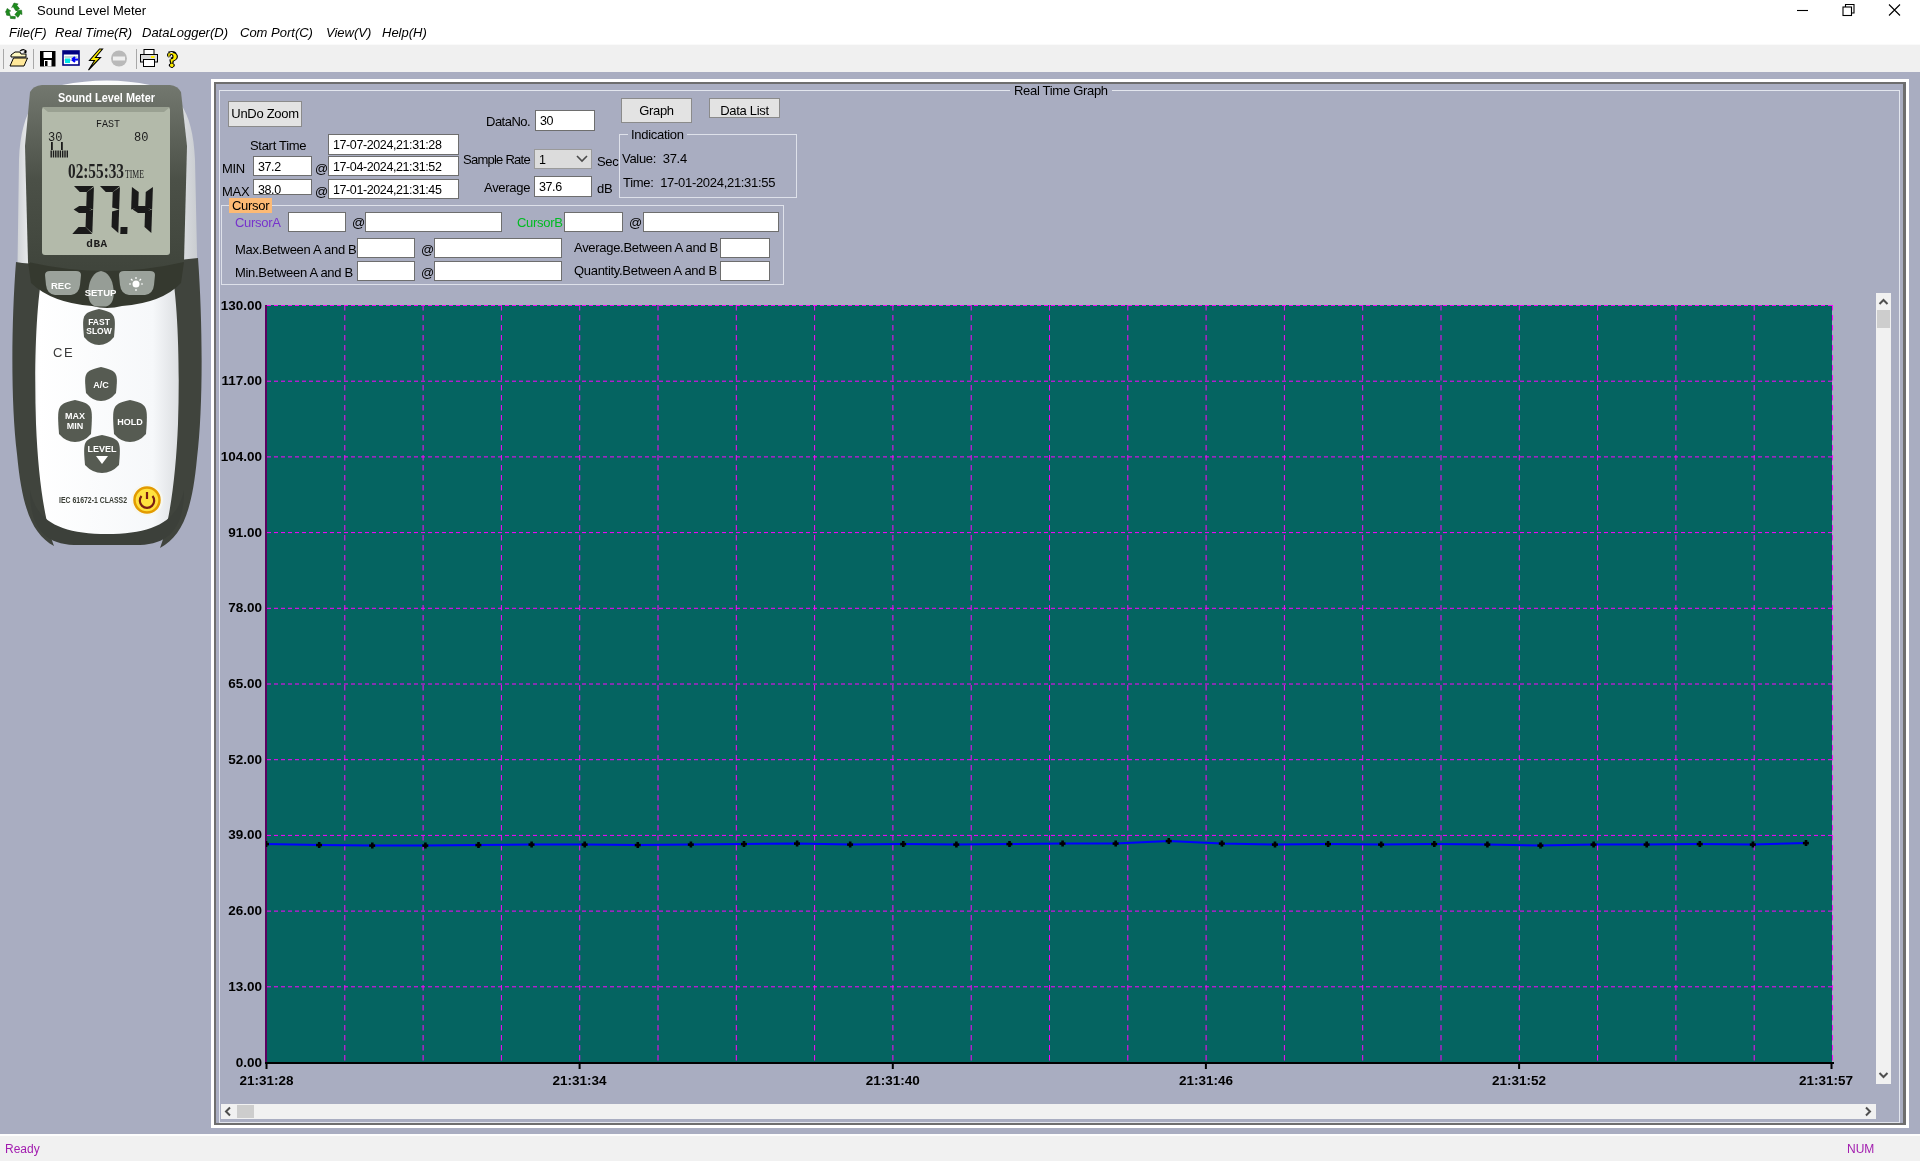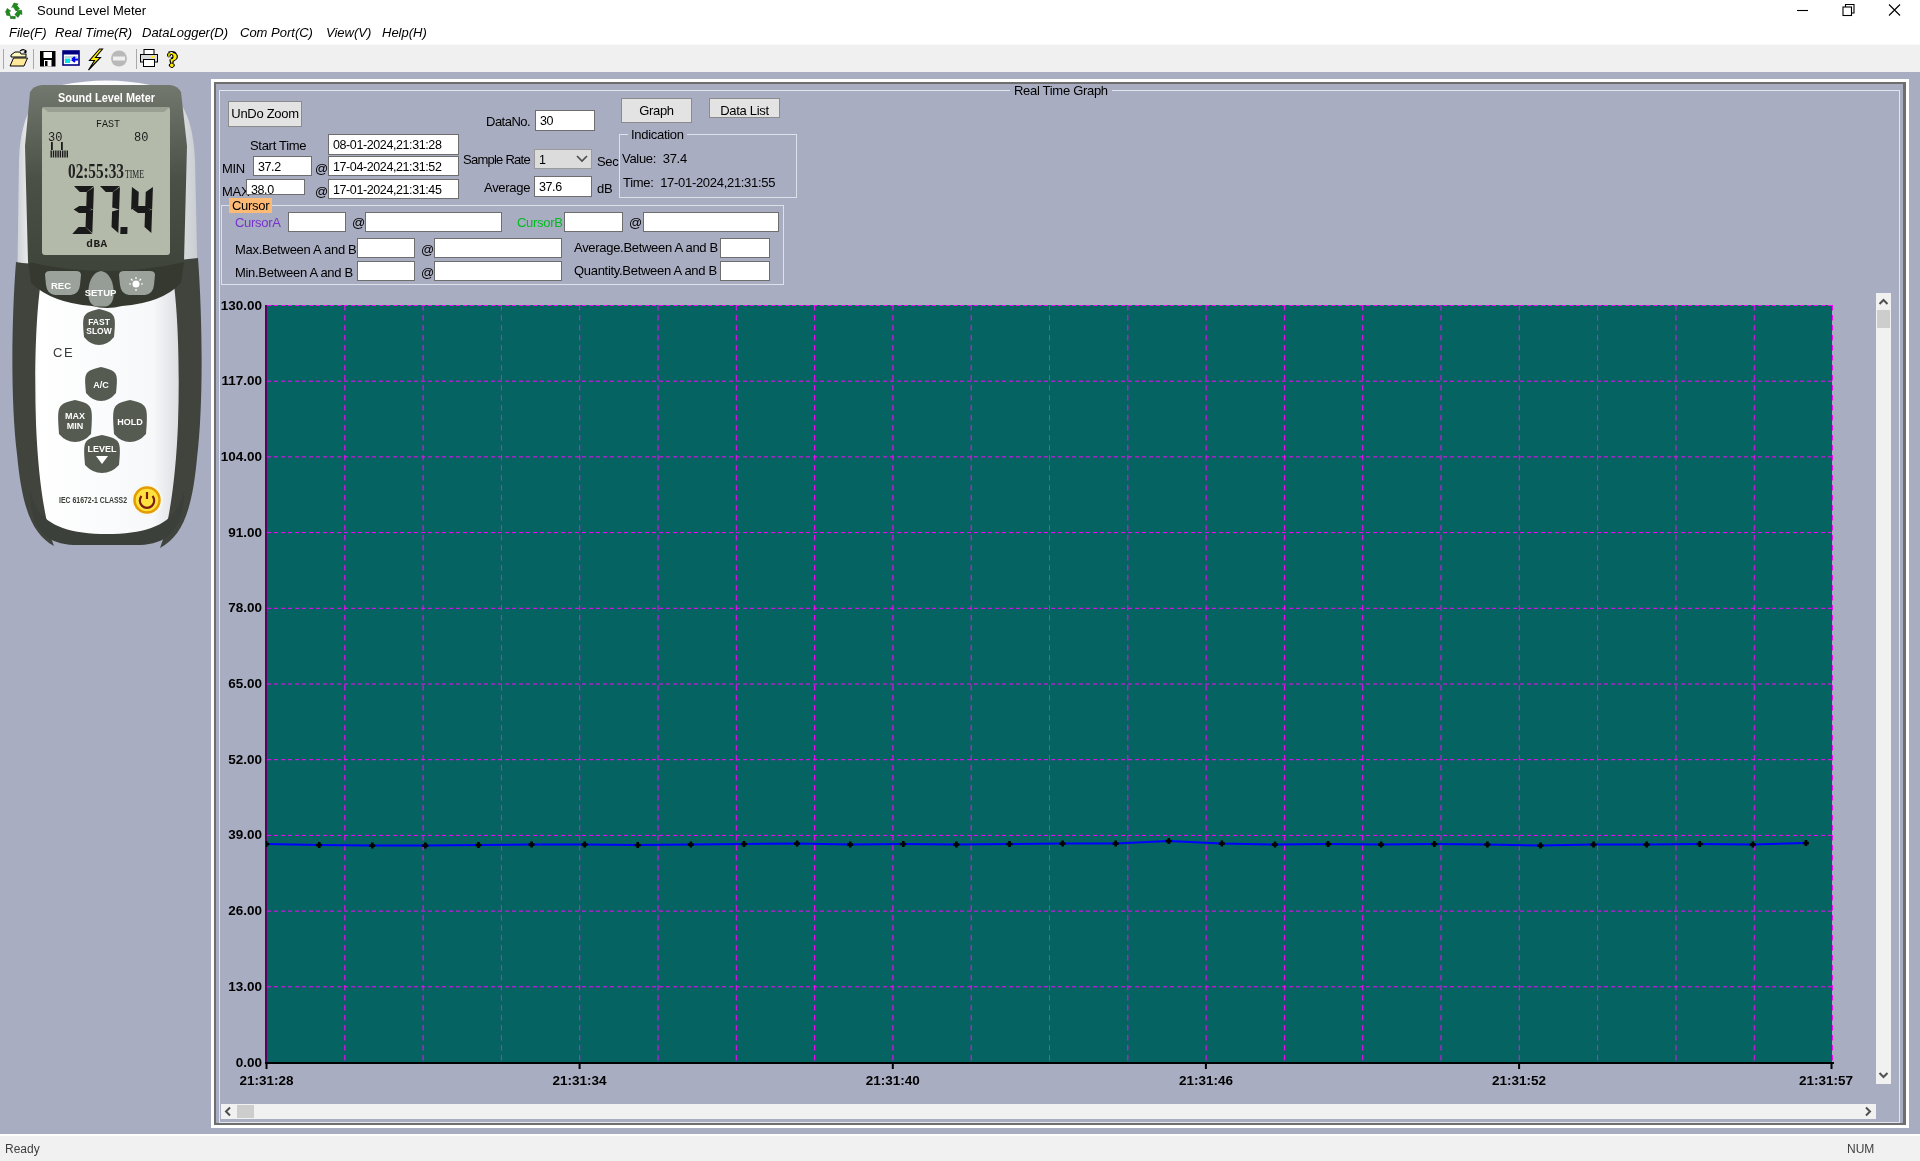--- a/index.html
+++ b/index.html
@@ -5,21 +5,21 @@
   html,body{margin:0;padding:0;width:1920px;height:1161px;overflow:hidden;}
   body{font-family:"Liberation Sans",sans-serif;background:#a9adc1;position:relative;}
   .abs{position:absolute;}
   #titlebar{left:0;top:0;width:1920px;height:22px;background:#ffffff;}
   #titletext{left:37px;top:3px;font-size:13px;color:#000;}
   #menubar{left:0;top:22px;width:1920px;height:22px;background:#ffffff;font-size:13px;color:#000;font-style:italic;}
   .mi{position:absolute;top:3px;}
   #toolbar{left:0;top:44px;width:1920px;height:28px;background:#f0f0f0;border-top:1px solid #fafafa;box-sizing:border-box;}
   .tsep{position:absolute;top:4px;width:1px;height:20px;background:#a8a8a8;}
   #client{left:0;top:72px;width:1920px;height:1062px;background:#a9adc1;}
-  #statusbar{left:0;top:1134px;width:1920px;height:27px;background:#f1f1f1;border-top:2px solid #fdfdfd;box-sizing:border-box;font-size:12px;color:#404040;text-decoration:underline;}
+  #statusbar{left:0;top:1134px;width:1920px;height:27px;background:#f1f1f1;border-top:2px solid #fdfdfd;box-sizing:border-box;font-size:12px;color:#a21caf;text-decoration:underline;}
   
   #panel-outer{left:211px;top:79px;width:1698px;height:1049px;background:#ffffff;}
   #panel-inner{left:214px;top:82px;width:1692px;height:1043px;background:#6e6e6e;}
   #panel-content{left:216px;top:84px;width:1687px;height:1039px;background:#a9adc1;}
   
   #rtg{left:219px;top:90px;width:1679px;height:1031px;border:1px solid #e3e6ee;}
   #rtg-label{left:1010px;top:84px;height:13px;line-height:13px;font-size:13px;background:#a9adc1;padding:0 4px;letter-spacing:-0.3px;}
   .btn{position:absolute;background:#e3e3e3;border:1px solid #8b8b8b;box-sizing:border-box;text-align:center;font-size:13px;letter-spacing:-0.3px;color:#000;}
   .fld{position:absolute;background:#ffffff;border:1px solid #6e6e6e;box-sizing:border-box;font-size:12.5px;letter-spacing:-0.4px;padding-top:1px;color:#000;padding-left:4px;white-space:nowrap;overflow:hidden;}
   .lbl{position:absolute;font-size:13px;letter-spacing:-0.3px;color:#000;white-space:nowrap;text-align:center;}
@@ -107,27 +107,27 @@
 <div class="abs" id="rtg"></div>
 <div class="abs" id="rtg-label">Real Time Graph</div>
 
 <div class="btn" style="left:228px;top:101px;width:74px;height:26px;line-height:24px">UnDo Zoom</div>
 <div class="lbl" style="left:486px;top:114px;letter-spacing:-0.5px">DataNo.</div>
 <div class="fld" style="left:535px;top:110px;width:60px;height:21px;line-height:19px">30</div>
 <div class="btn" style="left:621px;top:98px;width:71px;height:25px;line-height:23px">Graph</div>
 <div class="btn" style="left:709px;top:98px;width:71px;height:20px;line-height:23px">Data List</div>
 
 <div class="lbl" style="left:250px;top:138px">Start Time</div>
-<div class="fld" style="left:328px;top:134px;width:131px;height:21px;line-height:19px">08-01-2024,21:31:28</div>
+<div class="fld" style="left:328px;top:134px;width:131px;height:21px;line-height:19px">17-07-2024,21:31:28</div>
 <div class="lbl" style="left:222px;top:161px">MIN</div>
 <div class="fld" style="left:253px;top:156px;width:59px;height:20px;line-height:18px">37.2</div>
 <div class="lbl" style="left:315px;top:161px">@</div>
 <div class="fld" style="left:328px;top:156px;width:131px;height:20px;line-height:18px">17-04-2024,21:31:52</div>
 <div class="lbl" style="left:222px;top:184px">MAX</div>
-<div class="fld" style="left:246px;top:179px;width:59px;height:16px;line-height:18px">38.0</div>
+<div class="fld" style="left:253px;top:179px;width:59px;height:16px;line-height:18px">38.0</div>
 <div class="lbl" style="left:315px;top:184px">@</div>
 <div class="fld" style="left:328px;top:179px;width:131px;height:20px;line-height:18px">17-01-2024,21:31:45</div>
 
 <div class="lbl" style="left:463px;top:152px;letter-spacing:-0.75px">Sample Rate</div>
 <div class="fld" style="left:534px;top:149px;width:58px;height:20px;line-height:18px;background:#dcdcdc;border-color:#9a9a9a">1</div>
 <svg class="abs" style="left:575px;top:154px" width="14" height="10" viewBox="0 0 14 10">
     <path d="M2,2 l5,5 l5,-5" stroke="#4a4a4a" stroke-width="1.6" fill="none"></path>
   </svg>
 <div class="lbl" style="left:597px;top:154px">Sec</div>
 <div class="lbl" style="left:484px;top:180px">Average</div>

